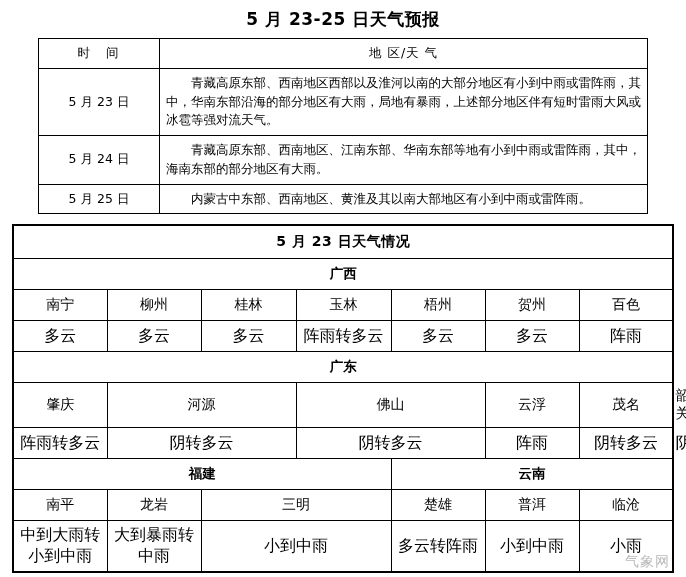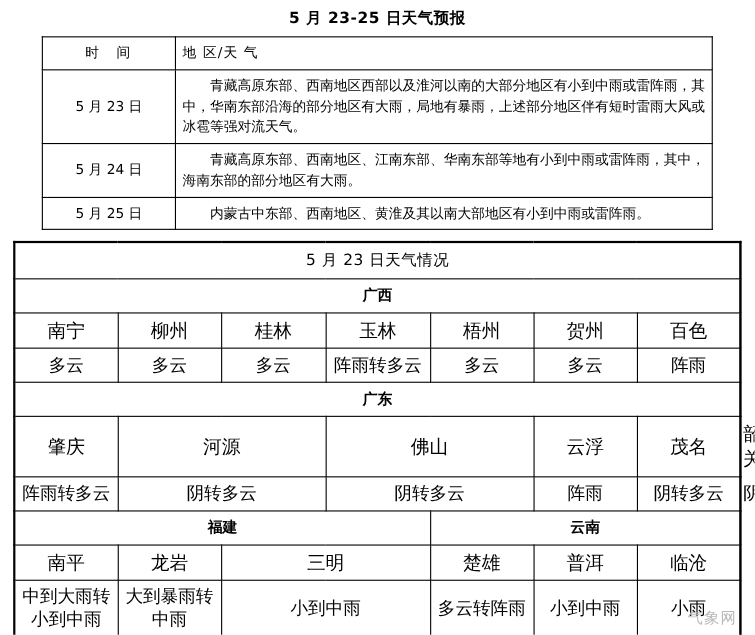--- a/index.html
+++ b/index.html
@@ -17,21 +17,21 @@
   }
   .page {
     position: relative;
     width: 686px;
     height: 577px;
     box-sizing: border-box;
   }
   .main-title {
     text-align: center;
     font-weight: bold;
-    font-size: 14px;
+    font-size: 17px;
     padding: 8px 0 7px 0;
     letter-spacing: 0.5px;
   }
 
   
   .forecast-wrap {
     padding: 0 38px 0 38px;
   }
   table.forecast {
     border-collapse: collapse;
@@ -47,21 +47,21 @@
     margin-top: 20px;
   }
   table.forecast .hdr-time {
     width: 104px;
     text-align: center;
     font-weight: normal;
     letter-spacing: 6px;
     padding-left: 10px;
   }
   table.forecast .hdr-region {
-    text-align: left;
+    text-align: center;
     font-weight: normal;
     letter-spacing: 1px;
   }
   table.forecast .col-time {
     text-align: center;
     white-space: nowrap;
   }
   table.forecast .col-desc {
     text-align: justify;
     text-indent: 2em;
@@ -74,26 +74,26 @@
   table.situation {
     border-collapse: collapse;
     width: 662px;
     table-layout: fixed;
     border: 2px solid #000;
   }
   table.situation td {
     border: 1px solid #000;
     text-align: center;
     vertical-align: middle;
-    font-size: 17px;
+    font-size: 14px;
     padding: 4px 2px;
     height: 22px;
   }
   table.situation td.sit-title {
-    font-weight: normal;
+    font-weight: bold;
     font-size: 14px;
     padding: 5px 18px;
     letter-spacing: 0.5px;
   }
   table.situation td.prov {
     font-weight: bold;
     font-size: 13.5px;
   }
   table.situation td.small {
     font-size: 16px;

